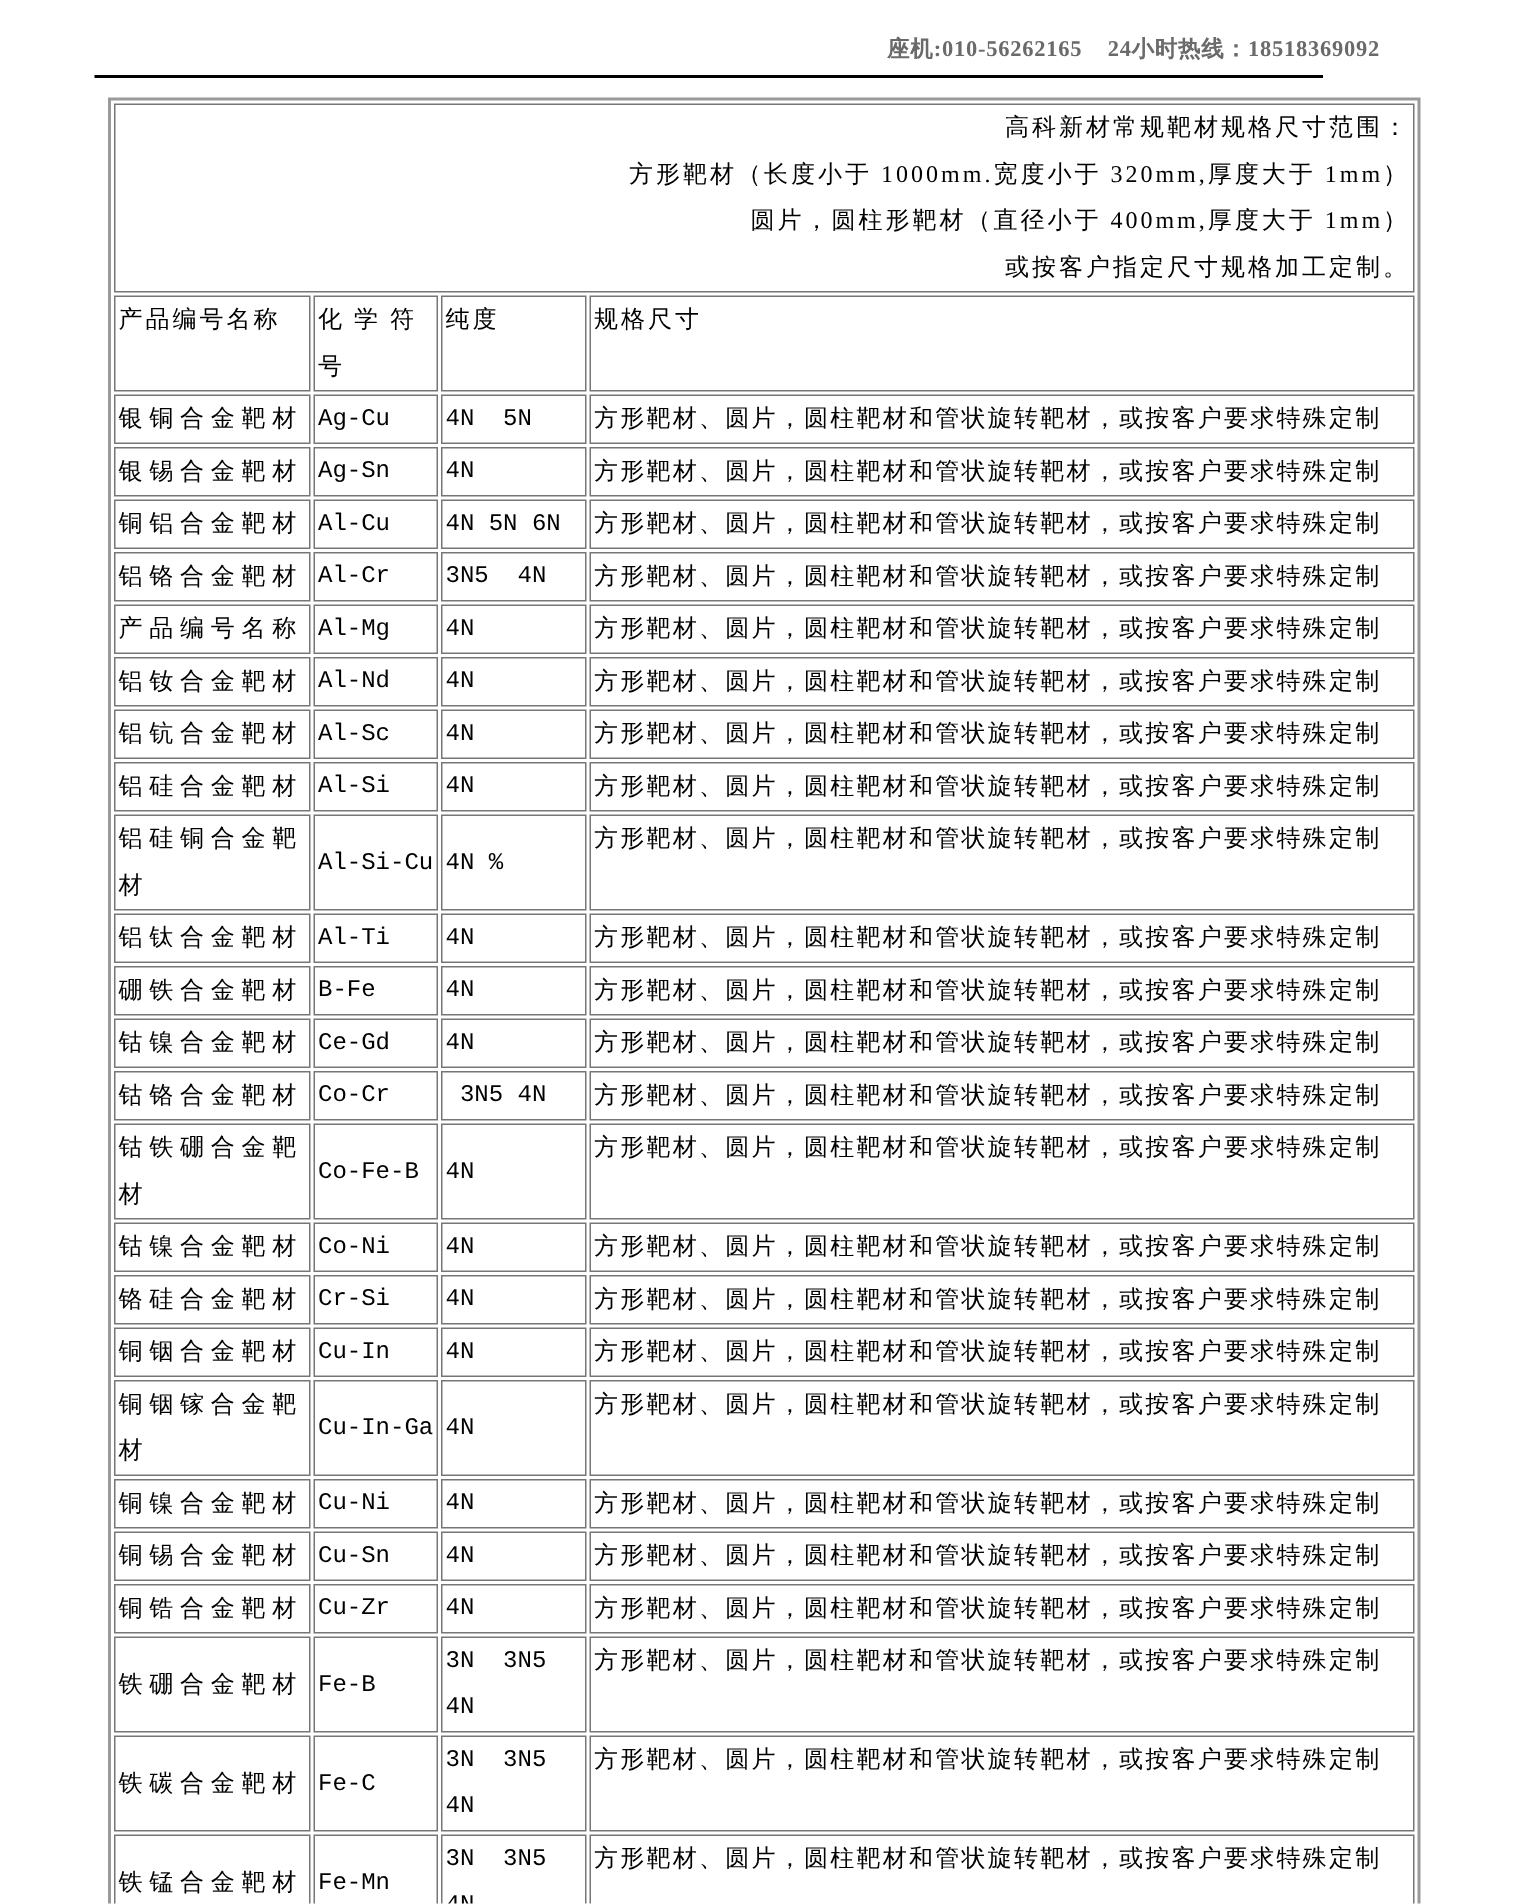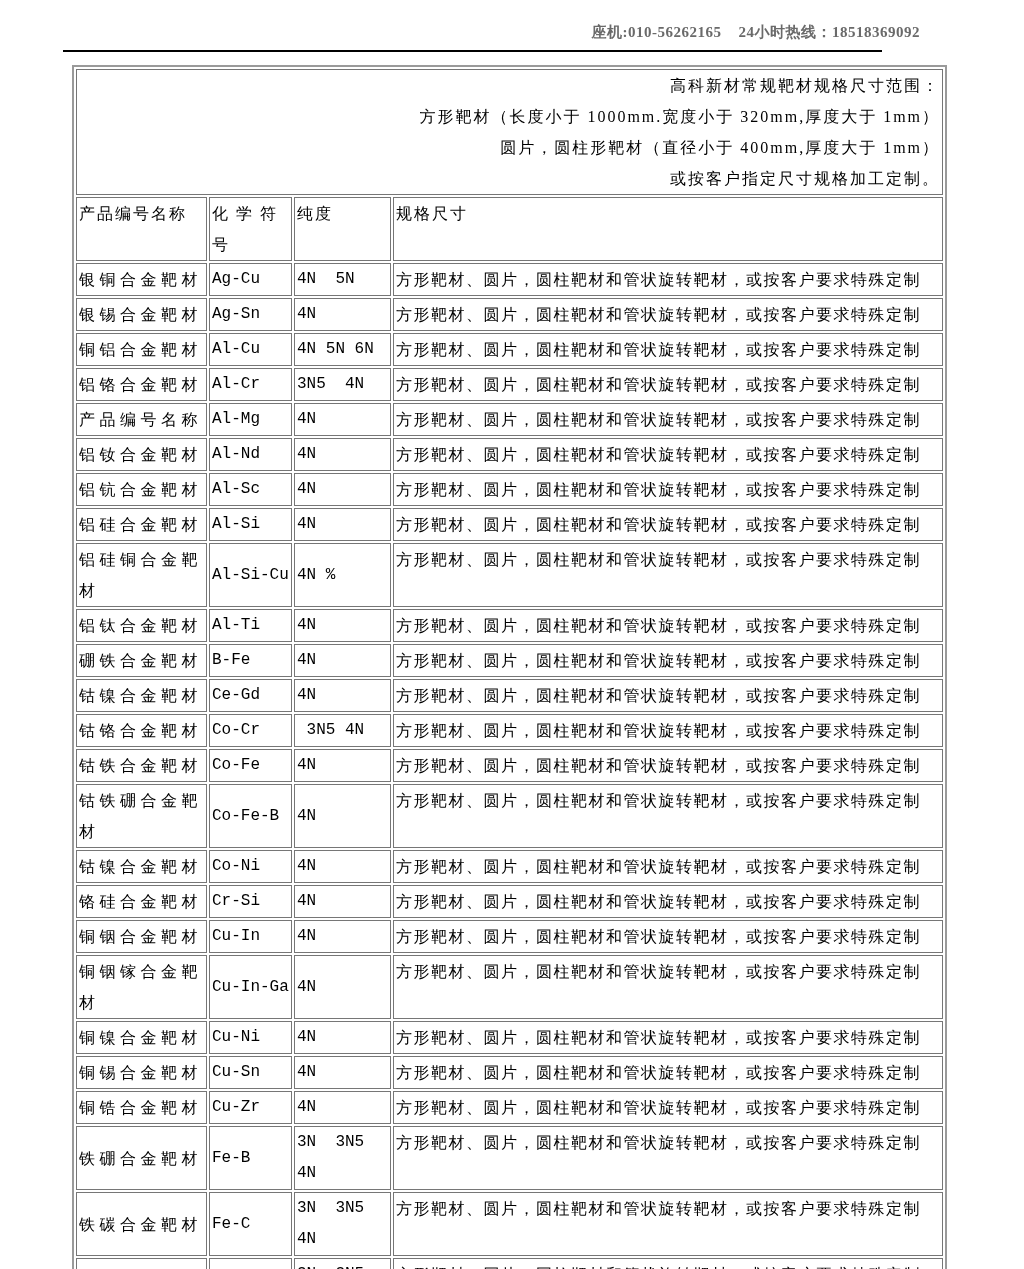--- a/index.html
+++ b/index.html
@@ -189,26 +189,20 @@
           <td class="purity-cell">4N</td>
           <td class="spec-cell">方形靶材、圆片，圆柱靶材和管状旋转靶材，或按客户要求特殊定制</td>
         </tr>
         <tr>
           <td class="name-cell">钴铬合金靶材</td>
           <td class="symbol-cell">Co-Cr</td>
           <td class="purity-cell"> 3N5 4N</td>
           <td class="spec-cell">方形靶材、圆片，圆柱靶材和管状旋转靶材，或按客户要求特殊定制</td>
         </tr>
         <tr>
-          <td class="name-cell">钴铁合金靶材</td>
-          <td class="symbol-cell">Co-Fe</td>
-          <td class="purity-cell">4N</td>
-          <td class="spec-cell">方形靶材、圆片，圆柱靶材和管状旋转靶材，或按客户要求特殊定制</td>
-        </tr>
-        <tr>
           <td class="name-cell">钴铁硼合金靶材</td>
           <td class="symbol-cell">Co-Fe-B</td>
           <td class="purity-cell">4N</td>
           <td class="spec-cell">方形靶材、圆片，圆柱靶材和管状旋转靶材，或按客户要求特殊定制</td>
         </tr>
         <tr>
           <td class="name-cell">钴镍合金靶材</td>
           <td class="symbol-cell">Co-Ni</td>
           <td class="purity-cell">4N</td>
           <td class="spec-cell">方形靶材、圆片，圆柱靶材和管状旋转靶材，或按客户要求特殊定制</td>

